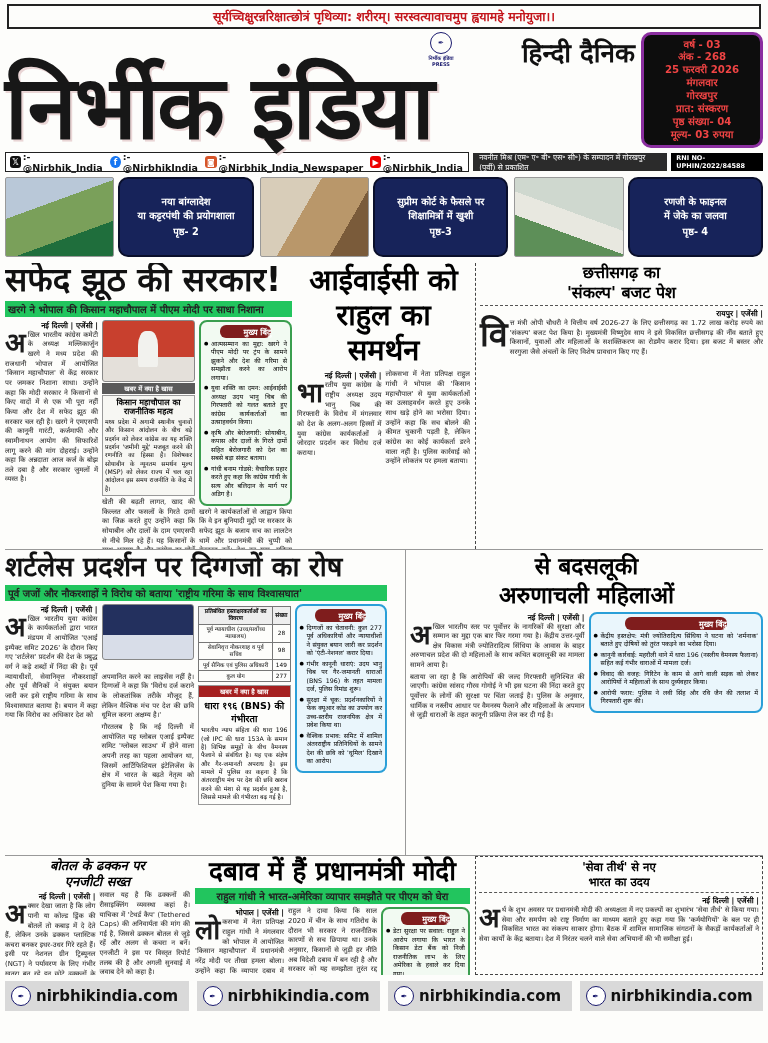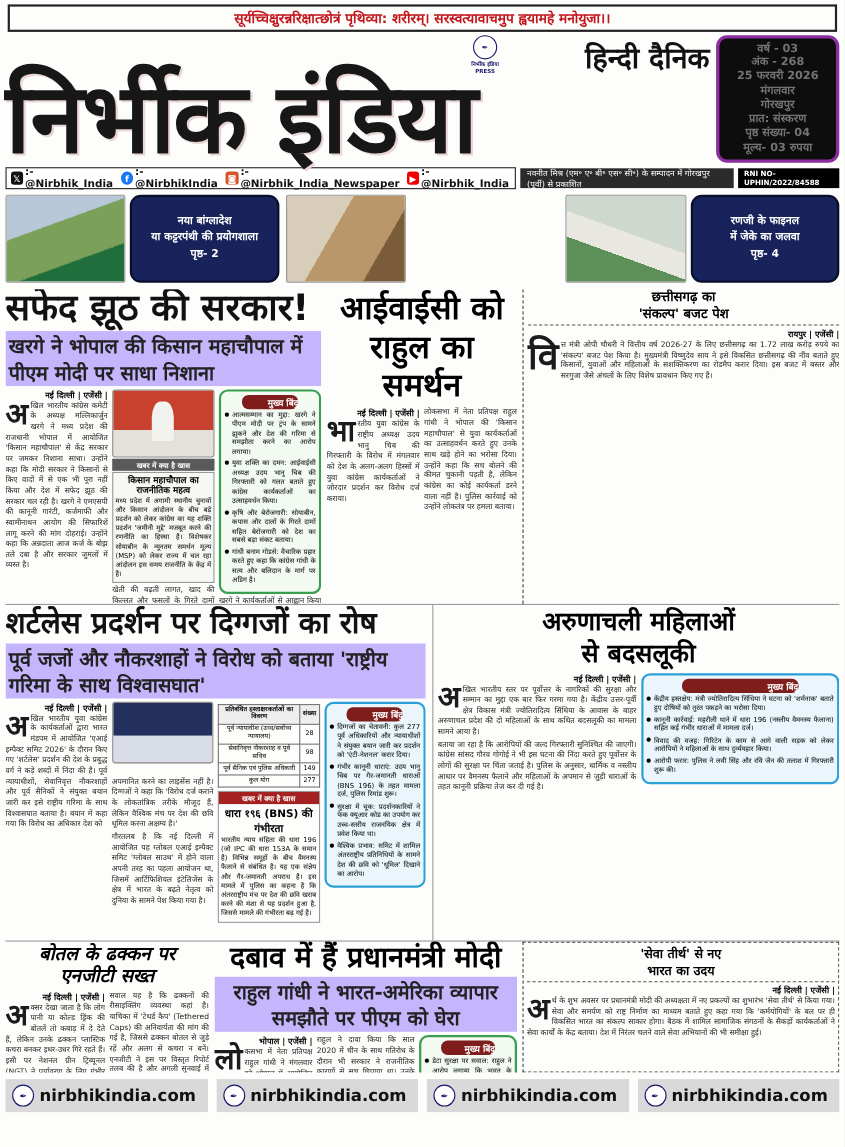--- a/index.html
+++ b/index.html
@@ -11,21 +11,21 @@
   .mantra { border:2px solid #222; margin:1px 2px; padding:2px 4px; text-align:center;
             color:#c3161c; font-weight:bold; font-size:12.5px; }
 
   
   .masthead { display:flex; margin-top:3px; height:116px; }
   .mast-center { flex:1; position:relative; }
   .press-logo { position:absolute; left:414px; top:0; width:44px; text-align:center; font-size:5px; font-weight:bold; color:#1a1a6e; }
   .press-logo .press-circle { width:22px; height:22px; border:1px solid #1a1a6e; border-radius:50%; margin:0 auto 1px; display:flex; align-items:center; justify-content:center; font-size:7px; color:#1a1a6e; }
   .hindi-dainik { position:absolute; right:6px; top:2px; font-size:26px; font-weight:bold; color:#111; }
   .paper-title { position:absolute; left:0; bottom:-4px; width:100%; font-size:88px; font-weight:900; color:#171717; letter-spacing:-2px; line-height:1; white-space:nowrap; text-shadow:2px 2px 0 #e9d5d5; }
-  .info-box { width:112px; background:#0d0d0d; border:3px solid #8b2fa0; border-radius:10px; color:#737373;
+  .info-box { width:122px; background:#0d0d0d; border:3px solid #8b2fa0; border-radius:10px; color:#ef4444;
               display:flex; flex-direction:column; justify-content:center; text-align:center; padding:3px 2px; }
   .info-box div { font-size:10.2px; font-weight:bold; line-height:1.26; }
 
   
   .social-bar { display:flex; align-items:center; margin-top:4px; height:20px; gap:4px; }
   .social-left { flex:1; display:flex; align-items:center; gap:6px; border:1.5px solid #222; padding:1px 4px; height:20px; background:#fff; }
   .s-item { display:flex; align-items:center; gap:2px; font-size:9.5px; font-weight:bold; color:#111; }
   .s-ico { width:12px; height:12px; border-radius:3px; color:#fff; font-size:8px; display:flex; align-items:center; justify-content:center; }
   .ico-x { background:#111; } .ico-fb { background:#1877f2; border-radius:50%; }
   .ico-ig { background:#d6552a; } .ico-yt { background:#e00; }
@@ -43,26 +43,26 @@
            display:flex; flex-direction:column; justify-content:center; text-align:center; padding:2px; }
   .t-box div { font-size:9.8px; font-weight:bold; line-height:1.45; }
   .t-page { margin-top:2px; }
 
   
   .main { display:flex; margin-top:6px; height:712px; gap:5px;flex-direction:column; }
   .left-main { flex:1; display:flex; flex-direction:column; }
   .up-col { width:202px; border-left:1px solid #bbb; padding-left:4px; display:flex; flex-direction:column; overflow:hidden; }
 
   .rowA { display:flex; height:286px; gap:5px; overflow:hidden; }
-  .rowB { display:flex; height:306px; gap:6px; overflow:hidden; border-top:1px solid #999; }
+  .rowB { display:flex; height:306px; gap:18px; overflow:hidden; border-top:1px solid #999; }
   .rowC { display:flex; height:120px; gap:5px; overflow:hidden; border-top:1px solid #999; }
 
   .hl-xl { font-size:33px; font-weight:900; color:#111; line-height:1.05; }
   .hl-lg { font-size:27px; font-weight:900; color:#111; line-height:1.1; }
-  .subhead { font-size:18px; font-weight:bold; color:#222; background:#c4b5fd; margin:3px 0; padding:1px 3px; }
+  .subhead { font-size:10px; font-weight:bold; color:#222; background:#22c55e; margin:3px 0; padding:1px 3px; }
   .dateline { font-size:7.5px; font-weight:bold; text-align:right; margin-bottom:1px; }
   .body-txt { font-size:6.9px; line-height:1.4; text-align:justify; color:#1b1b1b; }
   .dropcap { float:left; font-size:27px; font-weight:bold; line-height:0.85; margin:1px 2px 0 0; }
 
   .story1 { width:287px; overflow:hidden; }
   .s1-cols { display:flex; gap:4px; margin-top:2px; }
   .s1-c { flex:1; }
   .kharge-photo { height:62px; background:linear-gradient(180deg,#c8402e 0 60%,#e4e0da 60%); border:1px solid #888; border-radius:3px; position:relative; }
   .kharge-photo:after { content:""; position:absolute; left:38%; top:18%; width:22%; height:60%; background:#f2f2ee; border-radius:40% 40% 10% 10%; }
   .photo-tag { background:#5a5a5a; color:#fff; font-size:6.5px; font-weight:bold; text-align:center; padding:1px 2px; margin-top:1px; }
@@ -75,38 +75,38 @@
   .kp-head { background:#7f1d1d; color:#fff; font-size:8px; font-weight:bold; text-align:right; border-radius:6px; width:62%; margin:0 auto 2px; padding:1px 0; }
   .kp ul { list-style:none; }
   .kp li { font-size:6.3px; line-height:1.35; text-align:justify; margin-bottom:2px; padding-left:7px; position:relative; }
   .kp li:before { content:"●"; position:absolute; left:0; top:0; font-size:5px; }
 
   .story-iyc { width:173px; overflow:hidden; }
   .iyc-head { font-size:29px; font-weight:900; line-height:1.2; text-align:center; }
   .iyc-cols { display:flex; gap:4px; margin-top:3px; }
 
   .story-cg { flex:1; border-left:1.5px dashed #444; padding-left:4px; overflow:hidden; }
-  .cg-head { font-size:12px; font-weight:bold; text-align:center; line-height:1.25; border-bottom:1px dashed #555; padding-bottom:2px; }
+  .cg-head { font-size:16px; font-weight:bold; text-align:center; line-height:1.25; border-bottom:1px dashed #555; padding-bottom:2px; }
 
   .story-sh { width:382px; overflow:hidden; padding-top:2px; }
   .sh-cols { display:flex; gap:4px; margin-top:2px; }
   .sh-photo { height:56px; background:linear-gradient(180deg,#23305e 0 55%,#d8dde8 55%); border:1px solid #888; border-radius:3px; }
   .mini-table { width:100%; border-collapse:collapse; margin-top:2px; }
   .mini-table th,.mini-table td { border:1px solid #777; font-size:5.8px; padding:1.5px 2px; text-align:center; line-height:1.2; }
   .mini-table th { background:#eee; font-weight:bold; }
   .bns-box { border:1px solid #999; margin-top:3px; }
   .bns-tag { background:#a52020; color:#fff; font-size:6.5px; font-weight:bold; text-align:center; padding:1px; }
   .bns-title { font-size:9.5px; font-weight:bold; text-align:center; margin:2px 0 1px; }
   .bns-box p { font-size:6.2px; line-height:1.35; text-align:justify; padding:0 2px 2px; }
 
   .story-ar { flex:1; border-left:1px solid #999; padding:2px 0 0 4px; overflow:hidden; }
   .ar-head { font-size:23px; font-weight:900; text-align:center; line-height:1.25; }
 
   .story-ngt { width:185px; overflow:hidden; padding-top:2px; }
-  .ngt-head { font-size:17px; font-weight:bold; font-style:italic; text-align:center; font-family:"DejaVu Serif","Liberation Serif",serif; line-height:1.2; }
+  .ngt-head { font-size:13px; font-weight:bold; font-style:italic; text-align:center; font-family:"DejaVu Serif","Liberation Serif",serif; line-height:1.2; }
   .ngt-cols { display:flex; gap:4px; margin-top:2px; }
 
   .story-modi { width:275px; overflow:hidden; padding-top:2px; }
   .modi-head { font-size:26px; font-weight:900; text-align:center; line-height:1.05; }
   .modi-cols { display:flex; gap:4px; margin-top:2px; }
 
   .story-seva { flex:1; border:1.5px dashed #444; padding:3px; overflow:hidden; }
   .seva-head { font-size:11.5px; font-weight:bold; text-align:center; line-height:1.3; border-bottom:1px dashed #555; padding-bottom:2px; }
 
   
@@ -180,20 +180,25 @@
     <div class="teaser">
       <div class="t-photo photo1"></div>
       <div class="t-box">
         <div>नया बांग्लादेश</div>
         <div>या कट्टरपंथी की प्रयोगशाला</div>
         <div class="t-page">पृष्ठ- 2</div>
       </div>
     </div>
     <div class="teaser">
       <div class="t-photo photo2"></div>
+      <div class="t-box">
+        <div>सुप्रीम कोर्ट के फैसले पर</div>
+        <div>शिक्षामित्रों में खुशी</div>
+        <div class="t-page">पृष्ठ-3</div>
+      </div>
     </div>
     <div class="teaser">
       <div class="t-photo photo3"></div>
       <div class="t-box">
         <div>रणजी के फाइनल</div>
         <div>में जेके का जलवा</div>
         <div class="t-page">पृष्ठ- 4</div>
       </div>
     </div>
   </div>
@@ -321,22 +326,22 @@
                   <li>सुरक्षा में चूक: प्रदर्शनकारियों ने फेक क्यूआर कोड का उपयोग कर उच्च-स्तरीय राजनयिक क्षेत्र में प्रवेश किया था।</li>
                   <li>वैश्विक प्रभाव: समिट में शामिल अंतरराष्ट्रीय प्रतिनिधियों के सामने देश की छवि को 'धूमिल' दिखाने का आरोप।</li>
                 </ul>
               </div>
             </div>
           </div>
         </div>
 
         <div class="story-ar">
           <div class="ar-head">
+            <div>से बदसलूकी</div>
             <div>अरुणाचली महिलाओं</div>
-            <div>से बदसलूकी</div>
           </div>
           <div class="sh-cols">
             <div class="s1-c">
               <div class="dateline">नई दिल्ली | एजेंसी |</div>
               <div class="body-txt">
                 <span class="dropcap">अ</span><span>खिल भारतीय स्तर पर पूर्वोत्तर के नागरिकों की सुरक्षा और सम्मान का मुद्दा एक बार फिर गरमा गया है। केंद्रीय उत्तर-पूर्वी क्षेत्र विकास मंत्री ज्योतिरादित्य सिंधिया के आवास के बाहर अरुणाचल प्रदेश की दो महिलाओं के साथ कथित बदसलूकी का मामला सामने आया है।</span>
               </div>
               <div class="body-txt" style="margin-top:2px">बताया जा रहा है कि आरोपियों की जल्द गिरफ्तारी सुनिश्चित की जाएगी। कांग्रेस सांसद गौरव गोगोई ने भी इस घटना की निंदा करते हुए पूर्वोत्तर के लोगों की सुरक्षा पर चिंता जताई है। पुलिस के अनुसार, धार्मिक व नस्लीय आधार पर वैमनस्य फैलाने और महिलाओं के अपमान से जुड़ी धाराओं के तहत कानूनी प्रक्रिया तेज कर दी गई है।</div>
             </div>
             <div class="s1-c">

